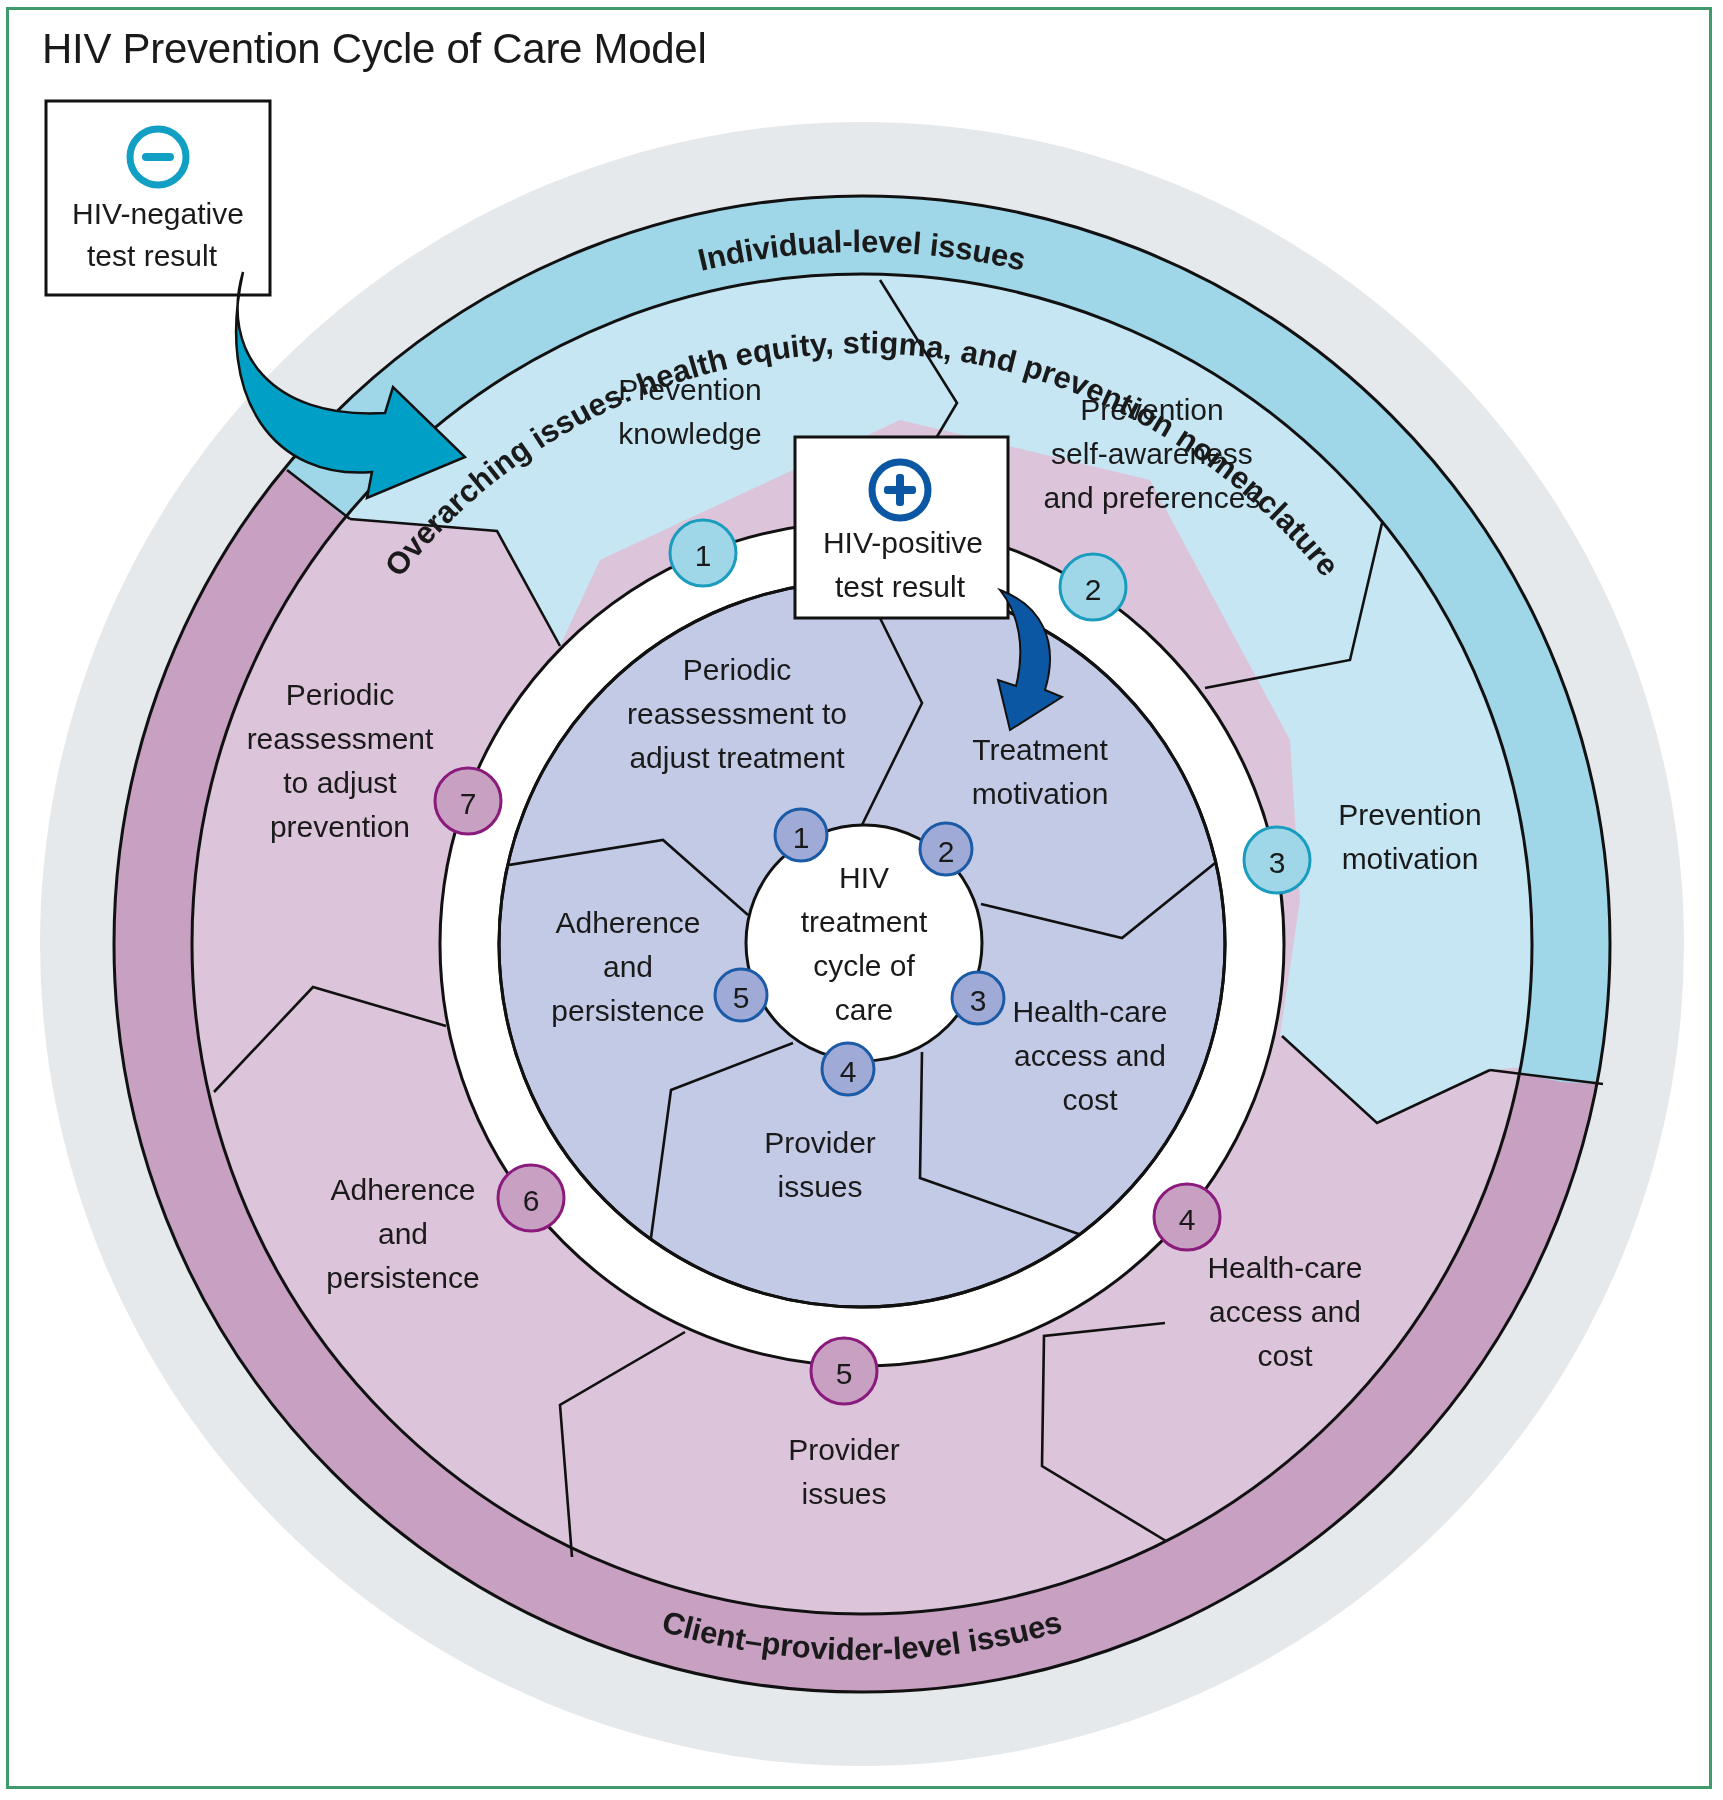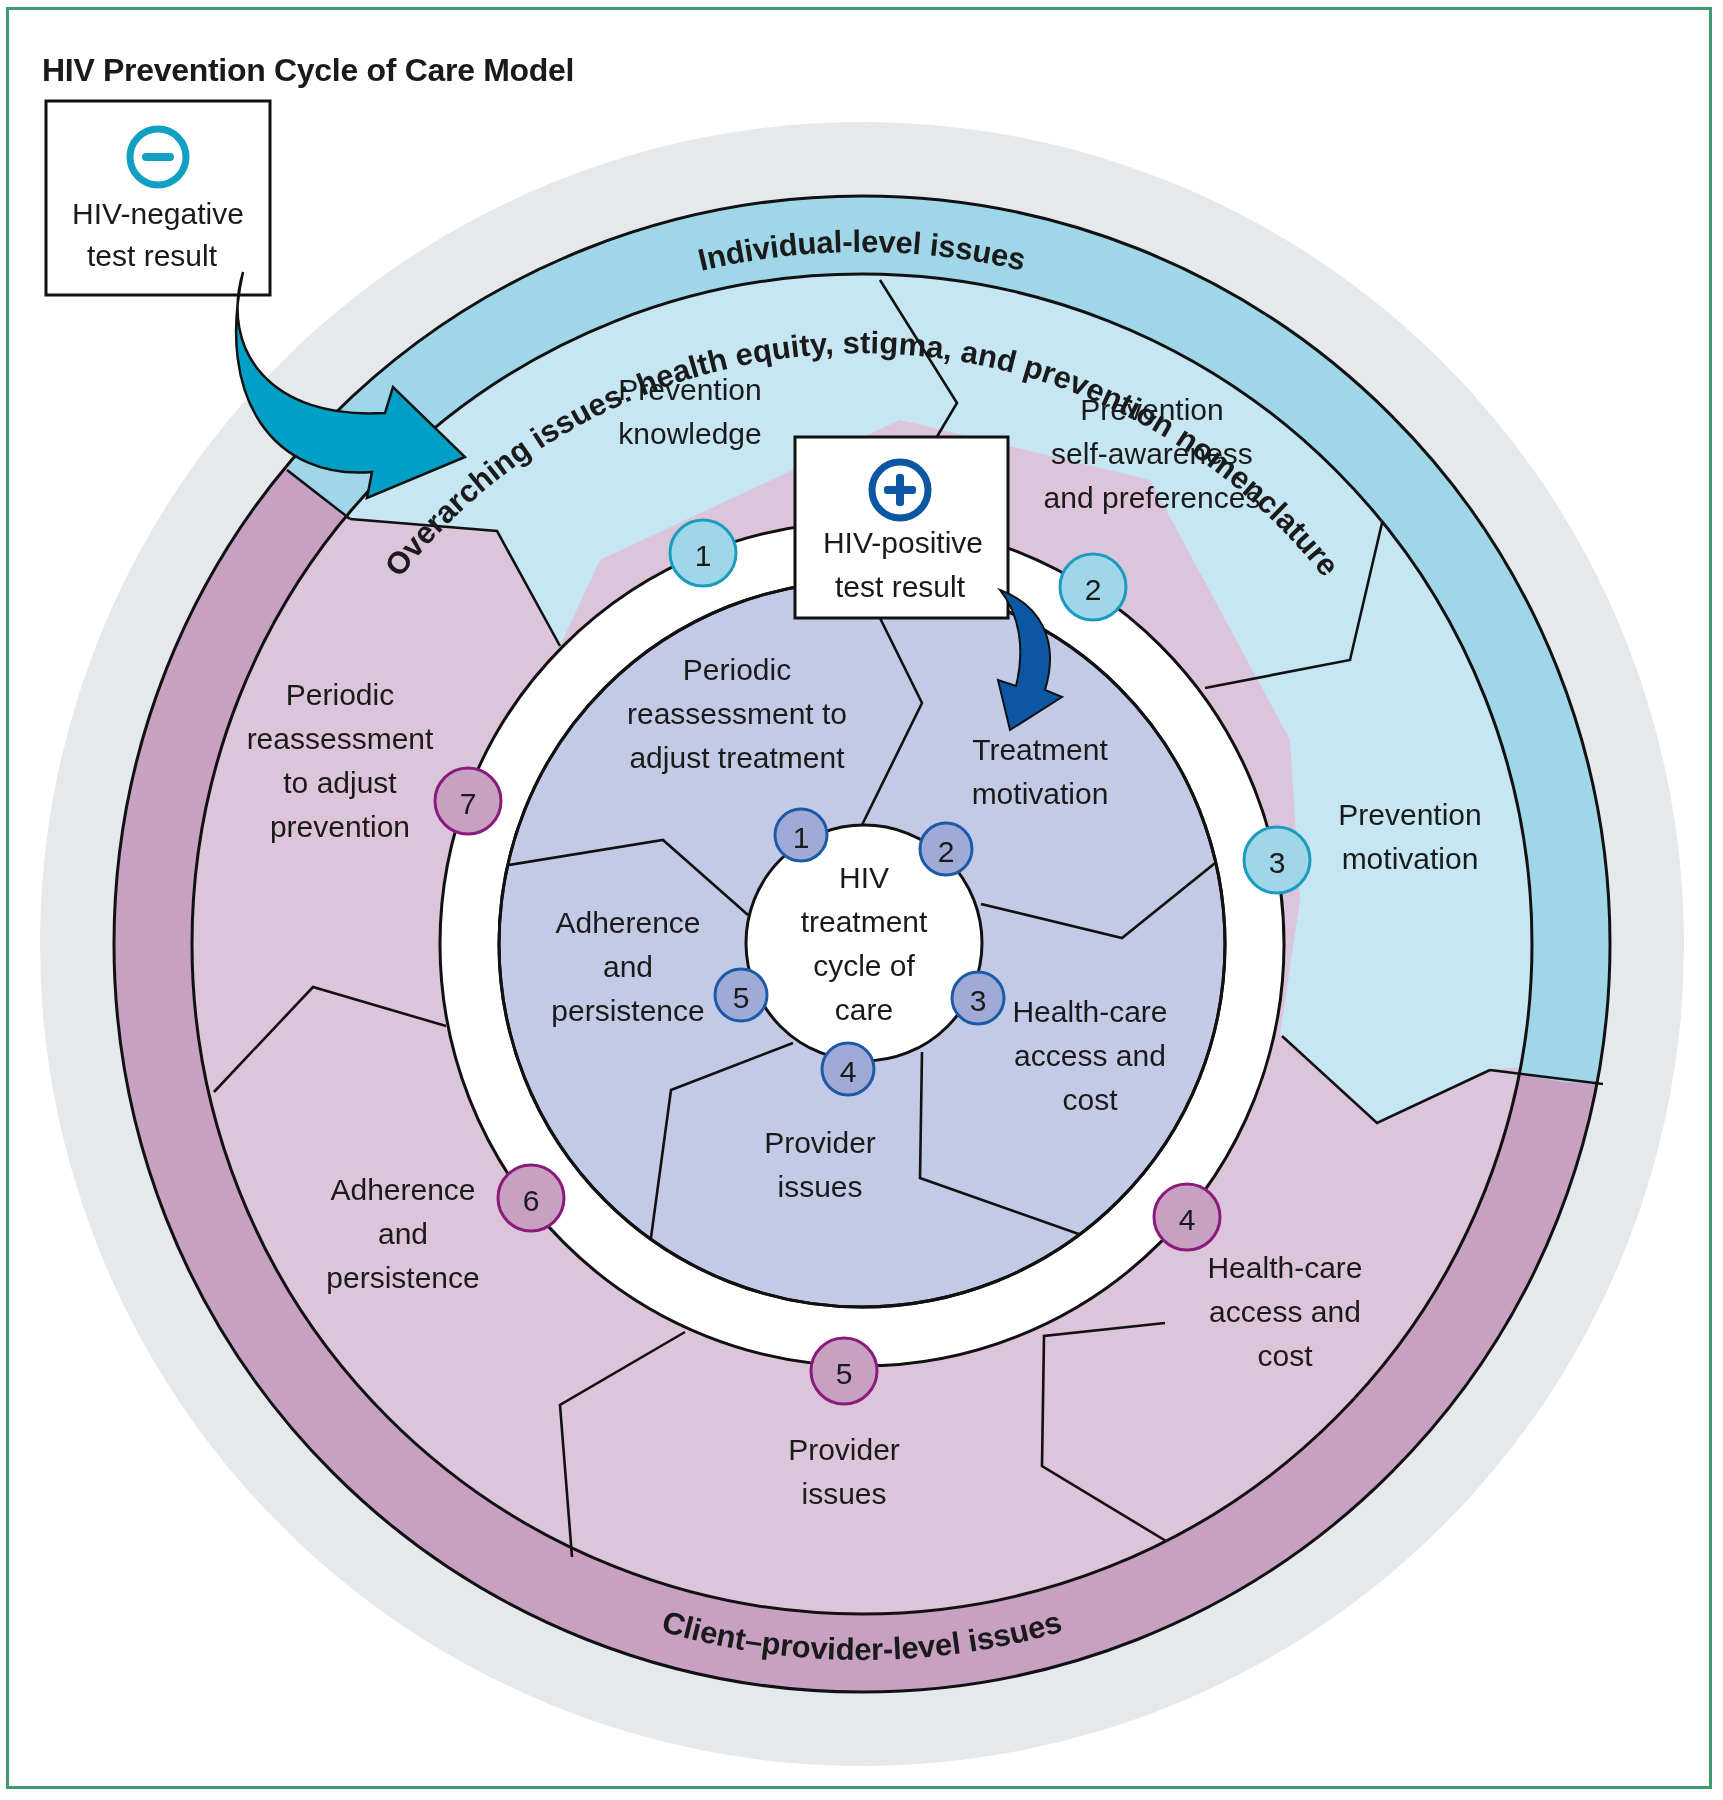--- a/index.html
+++ b/index.html
@@ -1,18 +1,18 @@
 <!DOCTYPE html>
 <html><head>
 <meta charset="utf-8">
 <style>
   html, body { margin:0; padding:0; background:#ffffff; }
   body { width:1723px; height:1800px; position:relative; overflow:hidden; font-family:"Liberation Sans", sans-serif; }
   #frame { position:absolute; left:6px; top:7px; width:1706px; height:1782px; border:3px solid #3f9a6e; box-sizing:border-box; }
-  #title { position:absolute; left:42px; top:52px; font-size:32px; font-weight:bold; color:#1a1a1a; letter-spacing:-0.3px; }
+  #title { position:absolute; left:42px; top:25px; font-size:42px; font-weight:normal; color:#1a1a1a; letter-spacing:-0.3px; }
   svg#diagram { position:absolute; left:0; top:0; }
   .lbl { font-family:"Liberation Sans", sans-serif; font-size:30px; fill:#1a1a1a; text-anchor:middle; }
   .band-lbl { font-family:"Liberation Sans", sans-serif; font-size:31px; font-weight:bold; fill:#1a1a1a; }
   .over-lbl { font-family:"Liberation Sans", sans-serif; font-size:31px; font-weight:bold; fill:#1a1a1a; }
   .badge-txt { font-family:"Liberation Sans", sans-serif; font-size:30px; fill:#1a1a1a; text-anchor:middle; dominant-baseline:central; }
   .divider { fill:none; stroke:#111; stroke-width:2.6; stroke-linejoin:miter; }
   .ring-line { fill:none; stroke:#111; stroke-width:3; }
 </style>
 </head>
 <body>

